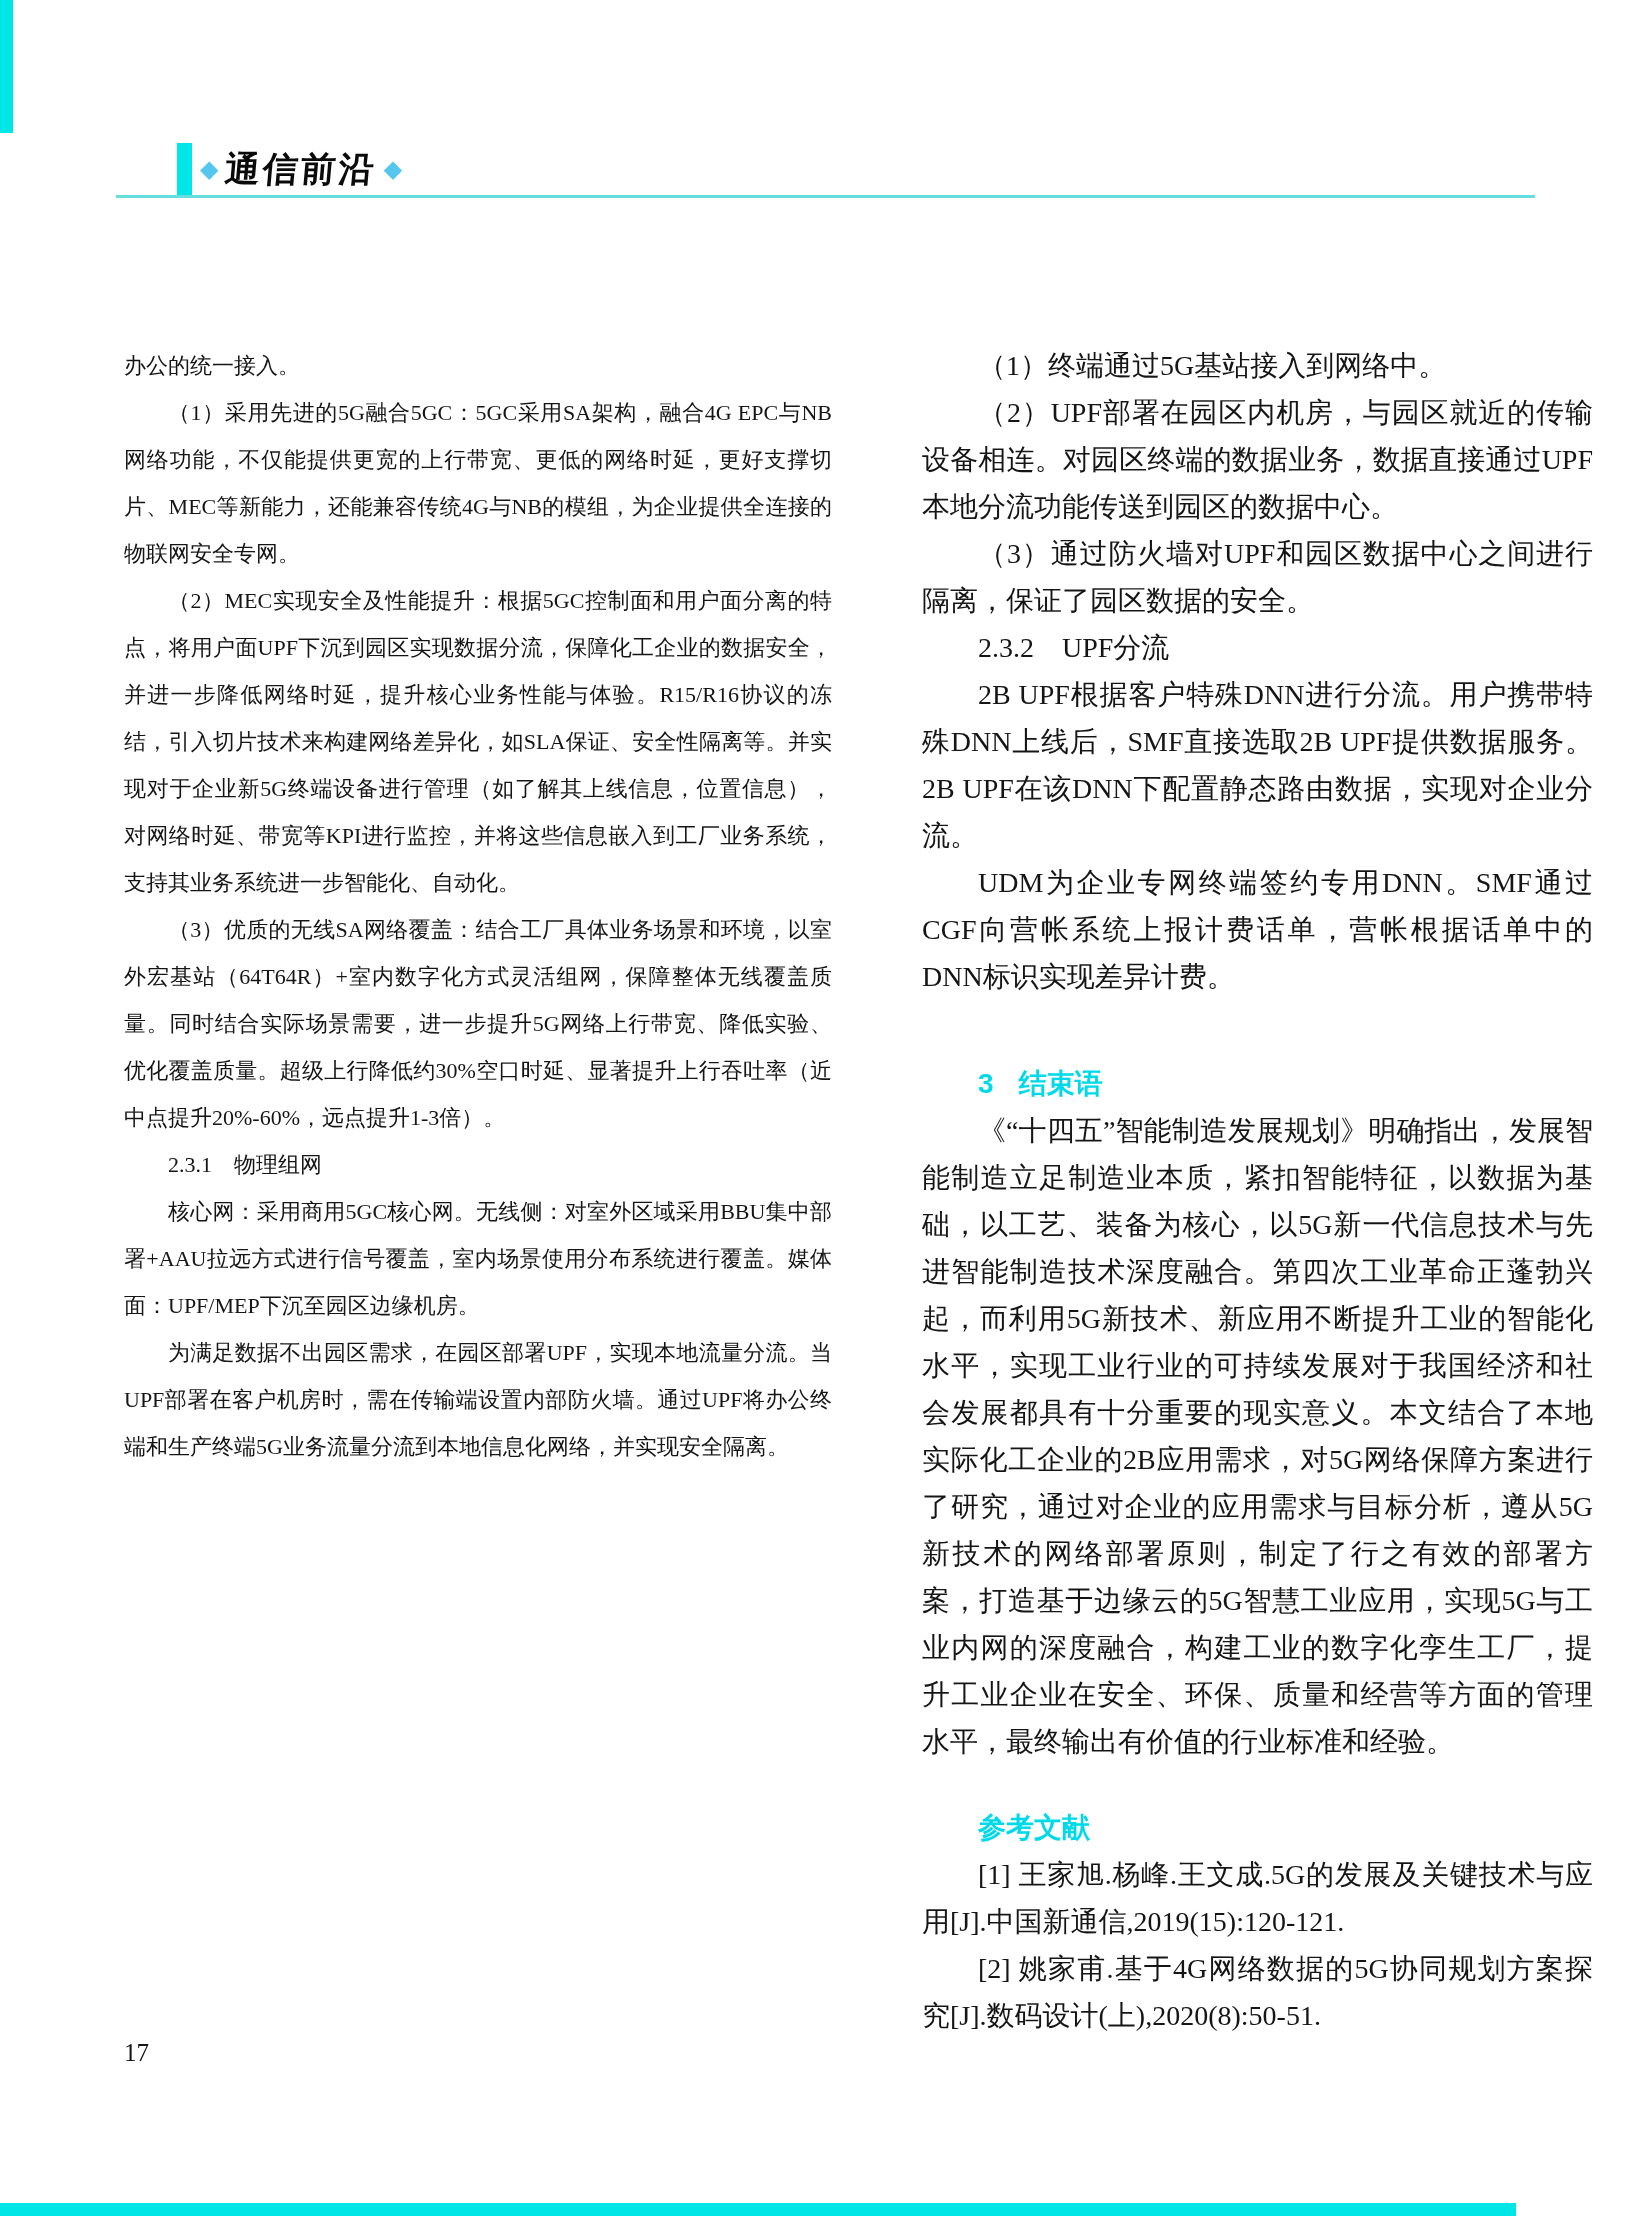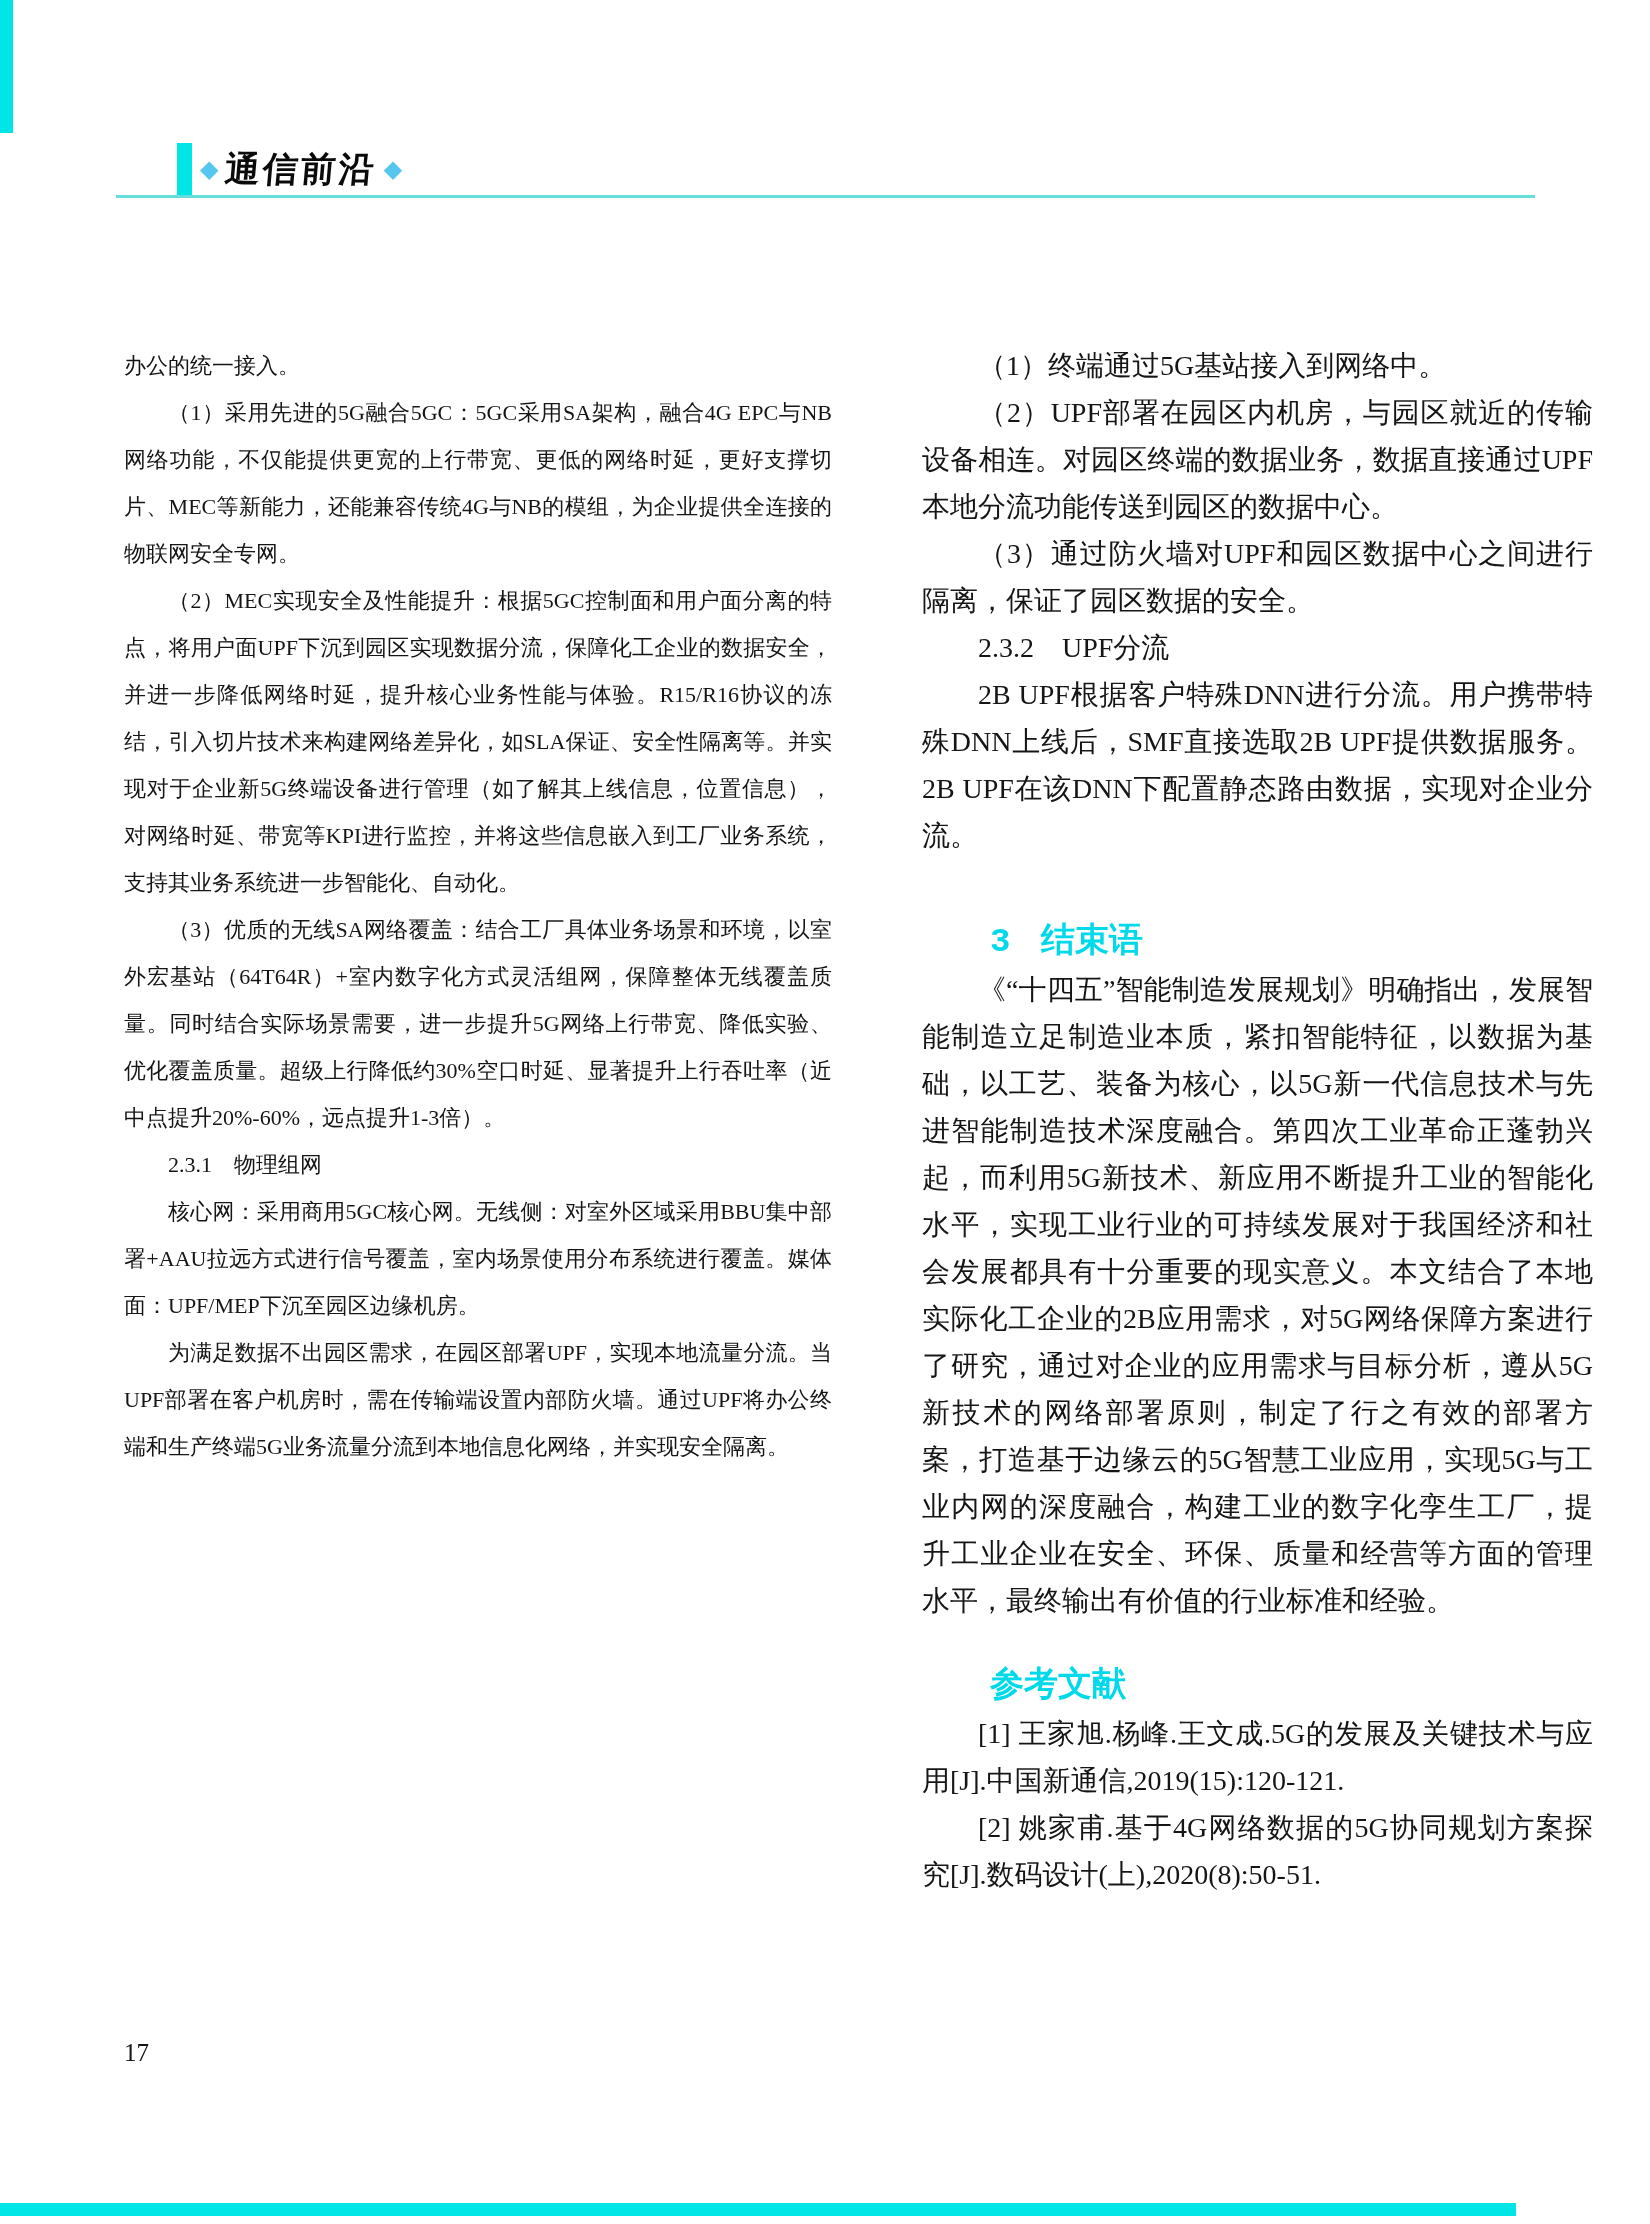--- a/index.html
+++ b/index.html
@@ -51,25 +51,25 @@
     text-align:justify;
     line-height:47px;
   }
   .col p { margin:0; }
   .col-left  { left:124px; width:708px; font-size:22px; }
   .col-right { left:922px; width:671px; font-size:28px; }
   .p        { text-indent:2em; }
   .p-cont   { text-indent:0; }
   .subhead  { text-indent:2em; }
   .section-head {
-    font-family:Liberation Mono, monospace;
+    font-family:Liberation Sans, sans-serif;
     font-weight:bold;
     color:var(--heading-cyan,#00d9ea);
     padding-left:2em;
-    font-size:34px;
+    font-size:28px;
   }
   .mt-lg { margin-top:60px; }
   .mt-md { margin-top:39px; }
   .head-num { margin-right:0.9em; }
   .page-num {
     position:absolute; left:124px; top:2038px; width:1415px;
     text-align:left; font-size:25px; line-height:29px;
   }
 </style>
 </head>
@@ -98,20 +98,21 @@
     <p class="p">核心网：采用商用5GC核心网。无线侧：对室外区域采用BBU集中部署+AAU拉远方式进行信号覆盖，室内场景使用分布系统进行覆盖。媒体面：UPF/MEP下沉至园区边缘机房。</p>
     <p class="p">为满足数据不出园区需求，在园区部署UPF，实现本地流量分流。当UPF部署在客户机房时，需在传输端设置内部防火墙。通过UPF将办公终端和生产终端5G业务流量分流到本地信息化网络，并实现安全隔离。</p>
   </div>
 
   <div class="col col-right">
     <p class="p">（1）终端通过5G基站接入到网络中。</p>
     <p class="p">（2）UPF部署在园区内机房，与园区就近的传输设备相连。对园区终端的数据业务，数据直接通过UPF本地分流功能传送到园区的数据中心。</p>
     <p class="p">（3）通过防火墙对UPF和园区数据中心之间进行隔离，保证了园区数据的安全。</p>
     <p class="subhead">2.3.2　UPF分流</p>
     <p class="p">2B UPF根据客户特殊DNN进行分流。用户携带特殊DNN上线后，SMF直接选取2B UPF提供数据服务。2B UPF在该DNN下配置静态路由数据，实现对企业分流。</p>
+    <p class="p">UDM为企业专网终端签约专用DNN。SMF通过CGF向营帐系统上报计费话单，营帐根据话单中的DNN标识实现差异计费。</p>
 
     <div class="section-head mt-lg">
       <span class="head-num">3</span><span>结束语</span>
     </div>
     <p class="p">《“十四五”智能制造发展规划》明确指出，发展智能制造立足制造业本质，紧扣智能特征，以数据为基础，以工艺、装备为核心，以5G新一代信息技术与先进智能制造技术深度融合。第四次工业革命正蓬勃兴起，而利用5G新技术、新应用不断提升工业的智能化水平，实现工业行业的可持续发展对于我国经济和社会发展都具有十分重要的现实意义。本文结合了本地实际化工企业的2B应用需求，对5G网络保障方案进行了研究，通过对企业的应用需求与目标分析，遵从5G新技术的网络部署原则，制定了行之有效的部署方案，打造基于边缘云的5G智慧工业应用，实现5G与工业内网的深度融合，构建工业的数字化孪生工厂，提升工业企业在安全、环保、质量和经营等方面的管理水平，最终输出有价值的行业标准和经验。</p>
 
     <div class="section-head mt-md">
       <span>参考文献</span>
     </div>
     <p class="p">[1] 王家旭.杨峰.王文成.5G的发展及关键技术与应用[J].中国新通信,2019(15):120-121.</p>

